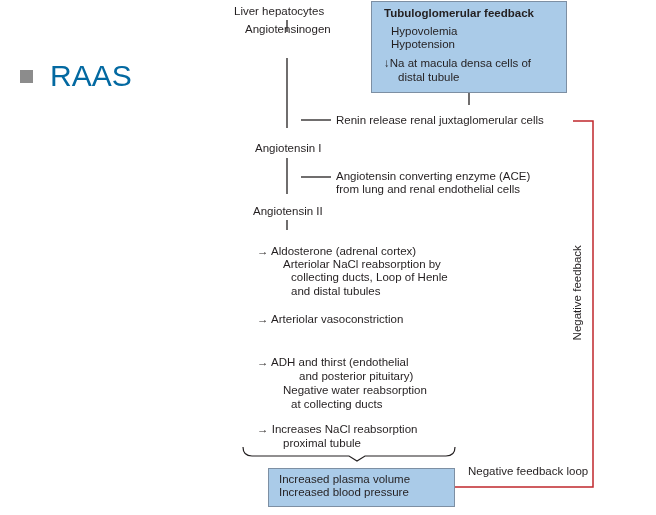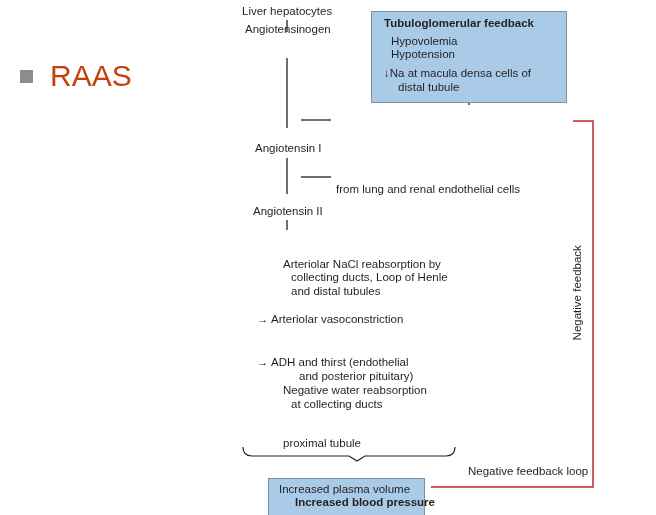--- a/index.html
+++ b/index.html
@@ -13,32 +13,31 @@
   .slide{
     position:relative;width:656px;height:515px;background:#ffffff;overflow:hidden;
     font-family:"Liberation Sans",sans-serif;
   }
   .t{
     position:absolute;font-size:11.5px;line-height:13.5px;color:var(--ink);
     white-space:nowrap;
   }
   .bold{font-weight:bold;}
   .slide-title{
-    position:absolute;left:50px;top:59px;font-size:30px;line-height:34px;color:#c2410c;
+    position:absolute;left:50px;top:59px;font-size:30px;line-height:34px;color:#0369a1;
   }
   .bullet-sq{
     position:absolute;left:20px;top:70px;width:13px;height:13px;background:var(--bullet);
   }
   .box{
     position:absolute;background:var(--box-fill);border:1.5px solid var(--box-border);
     box-sizing:border-box;
-    margin-top:10px;
   }
   #trigger-box{left:371px;top:1px;width:196px;height:92px;}
-  #outcome-box{left:268px;top:468px;width:157px;height:39px;}
+  #outcome-box{left:268px;top:468px;width:187px;height:39px;}
   .box .t{position:absolute;}
   .vtext{
     position:absolute;left:518px;top:286px;width:120px;text-align:center;
     transform:rotate(-90deg);transform-origin:center;
   }
   svg.overlay{position:absolute;left:0;top:0;width:656px;height:515px;pointer-events:none;}
   svg.overlay path{fill:none;}
   .blk{stroke:var(--ink);stroke-width:1.3px;}
   .thin{stroke-width:1.2px;}
   .red{stroke:var(--feedback-red);stroke-width:1.5px;}
@@ -66,48 +65,52 @@
     <path class="blk" marker-end="url(#ab)" d="M287,58 L287,128"></path>
     <path class="blk" marker-end="url(#ab)" d="M287,158 L287,194"></path>
     <path class="blk" marker-end="url(#ab)" d="M287,220 L287,230"></path>
     <path class="blk" marker-end="url(#ab)" d="M331,120 L301,120"></path>
     <path class="blk" marker-end="url(#ab)" d="M331,177 L301,177"></path>
     <path class="blk" marker-end="url(#ab)" d="M469,93 L469,105"></path>
     <path class="blk thin" d="M243,447 Q243,456 252,456 L349,456 L357,461 L365,456 L446,456 Q455,456 455,447"></path>
     <path class="red" marker-end="url(#ar)" d="M431,487 L593,487 L593,121 L573,121"></path>
   </svg>
 
-  <div class="t" style="left:242px;top:5px;">Liver hepatocytes</div>
+  <div class="t" style="left:234px;top:5px;">Liver hepatocytes</div>
   <div class="t" style="left:245px;top:23px;">Angiotensinogen</div>
+  <div class="t" style="left:336px;top:114px;">Renin release renal juxtaglomerular cells</div>
   <div class="t" style="left:255px;top:142px;">Angiotensin I</div>
+  <div class="t" style="left:336px;top:170px;">Angiotensin converting enzyme (ACE)</div>
   <div class="t" style="left:336px;top:183px;">from lung and renal endothelial cells</div>
   <div class="t" style="left:253px;top:205px;text-align:right;">Angiotensin II</div>
 
   <div class="box" id="trigger-box">
     <div class="t bold" style="left:12px;top:5px;">Tubuloglomerular feedback</div>
     <div class="t" style="left:19px;top:23px;">Hypovolemia</div>
     <div class="t" style="left:19px;top:36px;">Hypotension</div>
     <div class="t" style="left:12px;top:55px;text-align:center;">↓Na at macula densa cells of</div>
     <div class="t" style="left:26px;top:69px;">distal tubule</div>
   </div>
 
+  <div class="t" style="left:257px;top:245px;">→ Aldosterone (adrenal cortex)</div>
   <div class="t" style="left:283px;top:258px;">Arteriolar NaCl reabsorption by</div>
   <div class="t" style="left:291px;top:271px;">collecting ducts, Loop of Henle</div>
   <div class="t" style="left:291px;top:285px;">and distal tubules</div>
 
   <div class="t" style="left:257px;top:313px;">→ Arteriolar vasoconstriction</div>
 
   <div class="t" style="left:257px;top:356px;">→ ADH and thirst (endothelial</div>
   <div class="t" style="left:299px;top:370px;">and posterior pituitary)</div>
   <div class="t" style="left:283px;top:384px;">Negative water reabsorption</div>
   <div class="t" style="left:291px;top:398px;">at collecting ducts</div>
 
+  <div class="t" style="left:257px;top:423px;">→ Increases NaCl reabsorption</div>
   <div class="t" style="left:283px;top:437px;text-align:center;">proximal tubule</div>
 
   <div class="box" id="outcome-box">
     <div class="t" style="left:10px;top:4px;">Increased plasma volume</div>
-    <div class="t" style="left:26px;top:17px;font-weight:bold;">Increased blood pressure</div>
+    <div class="t" style="left:10px;top:17px;">Increased blood pressure</div>
   </div>
 
   <div class="t vtext">Negative feedback</div>
   <div class="t" style="left:452px;top:465px;padding-left:16px;">Negative feedback loop</div>
 
 </div>
 
 </body></html>

